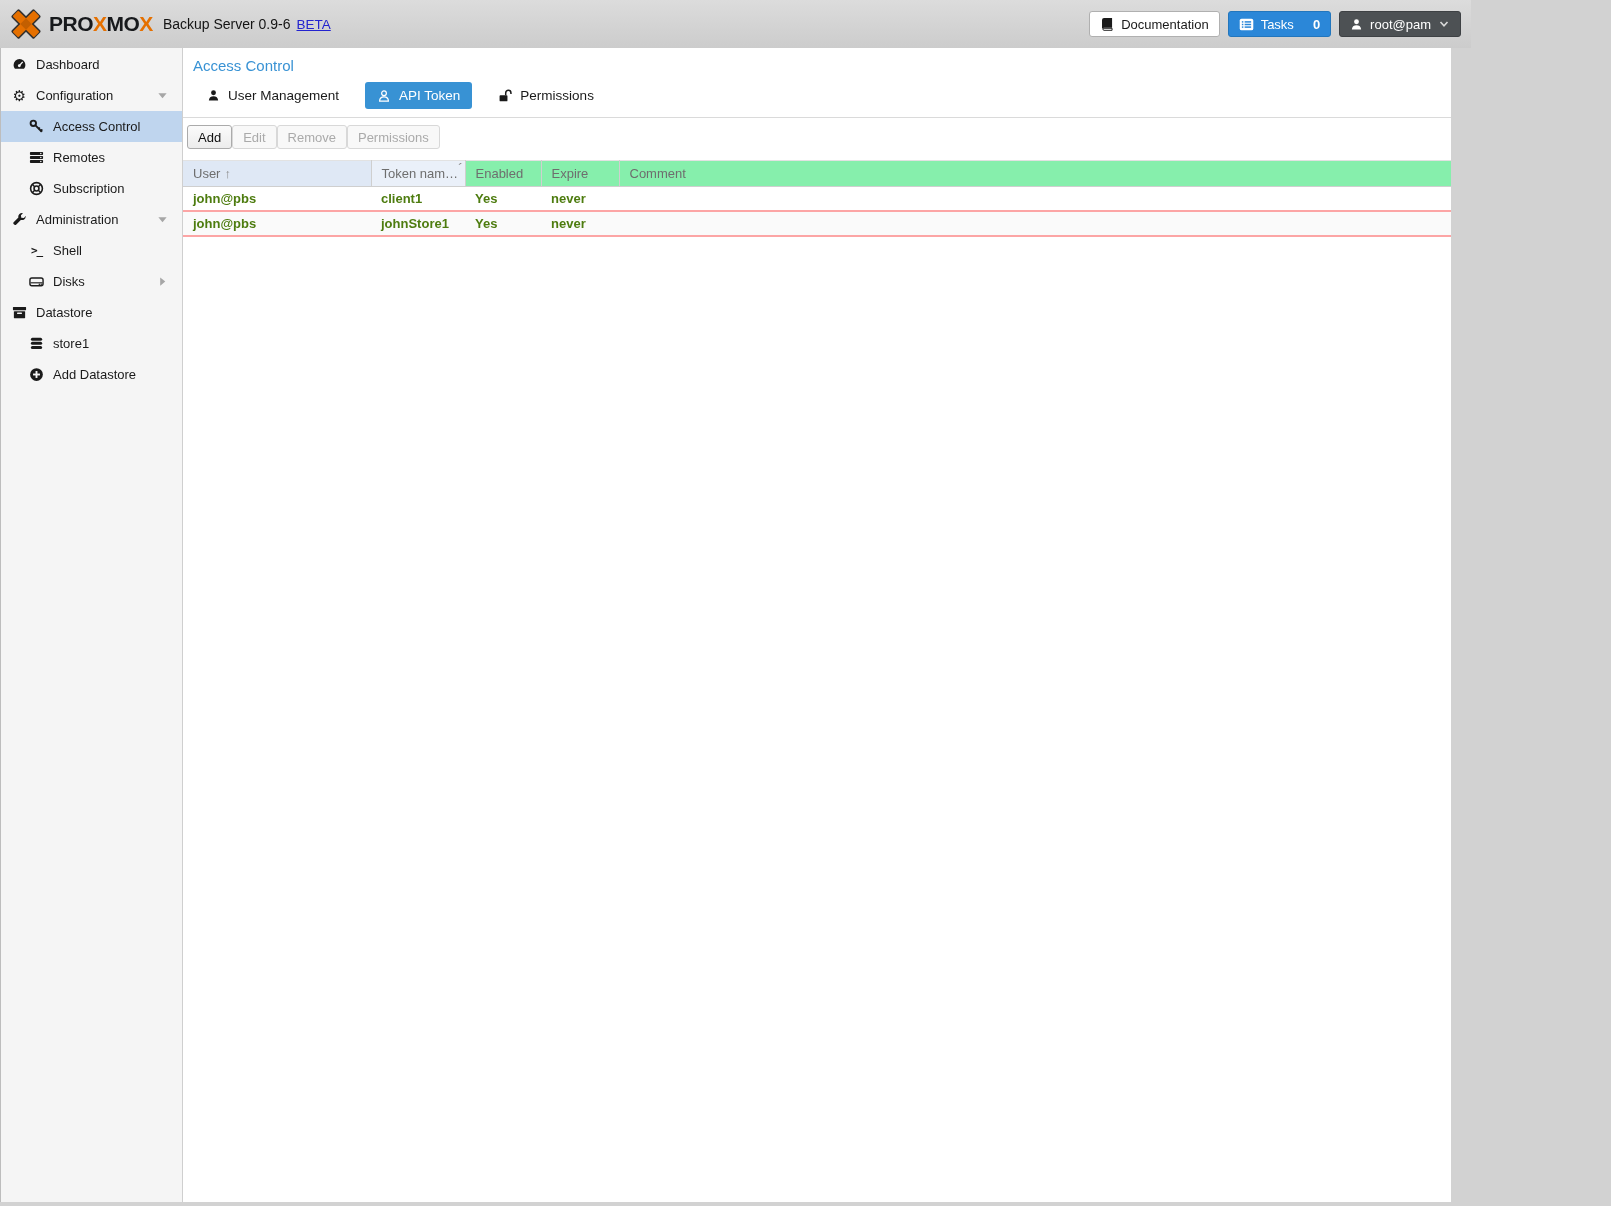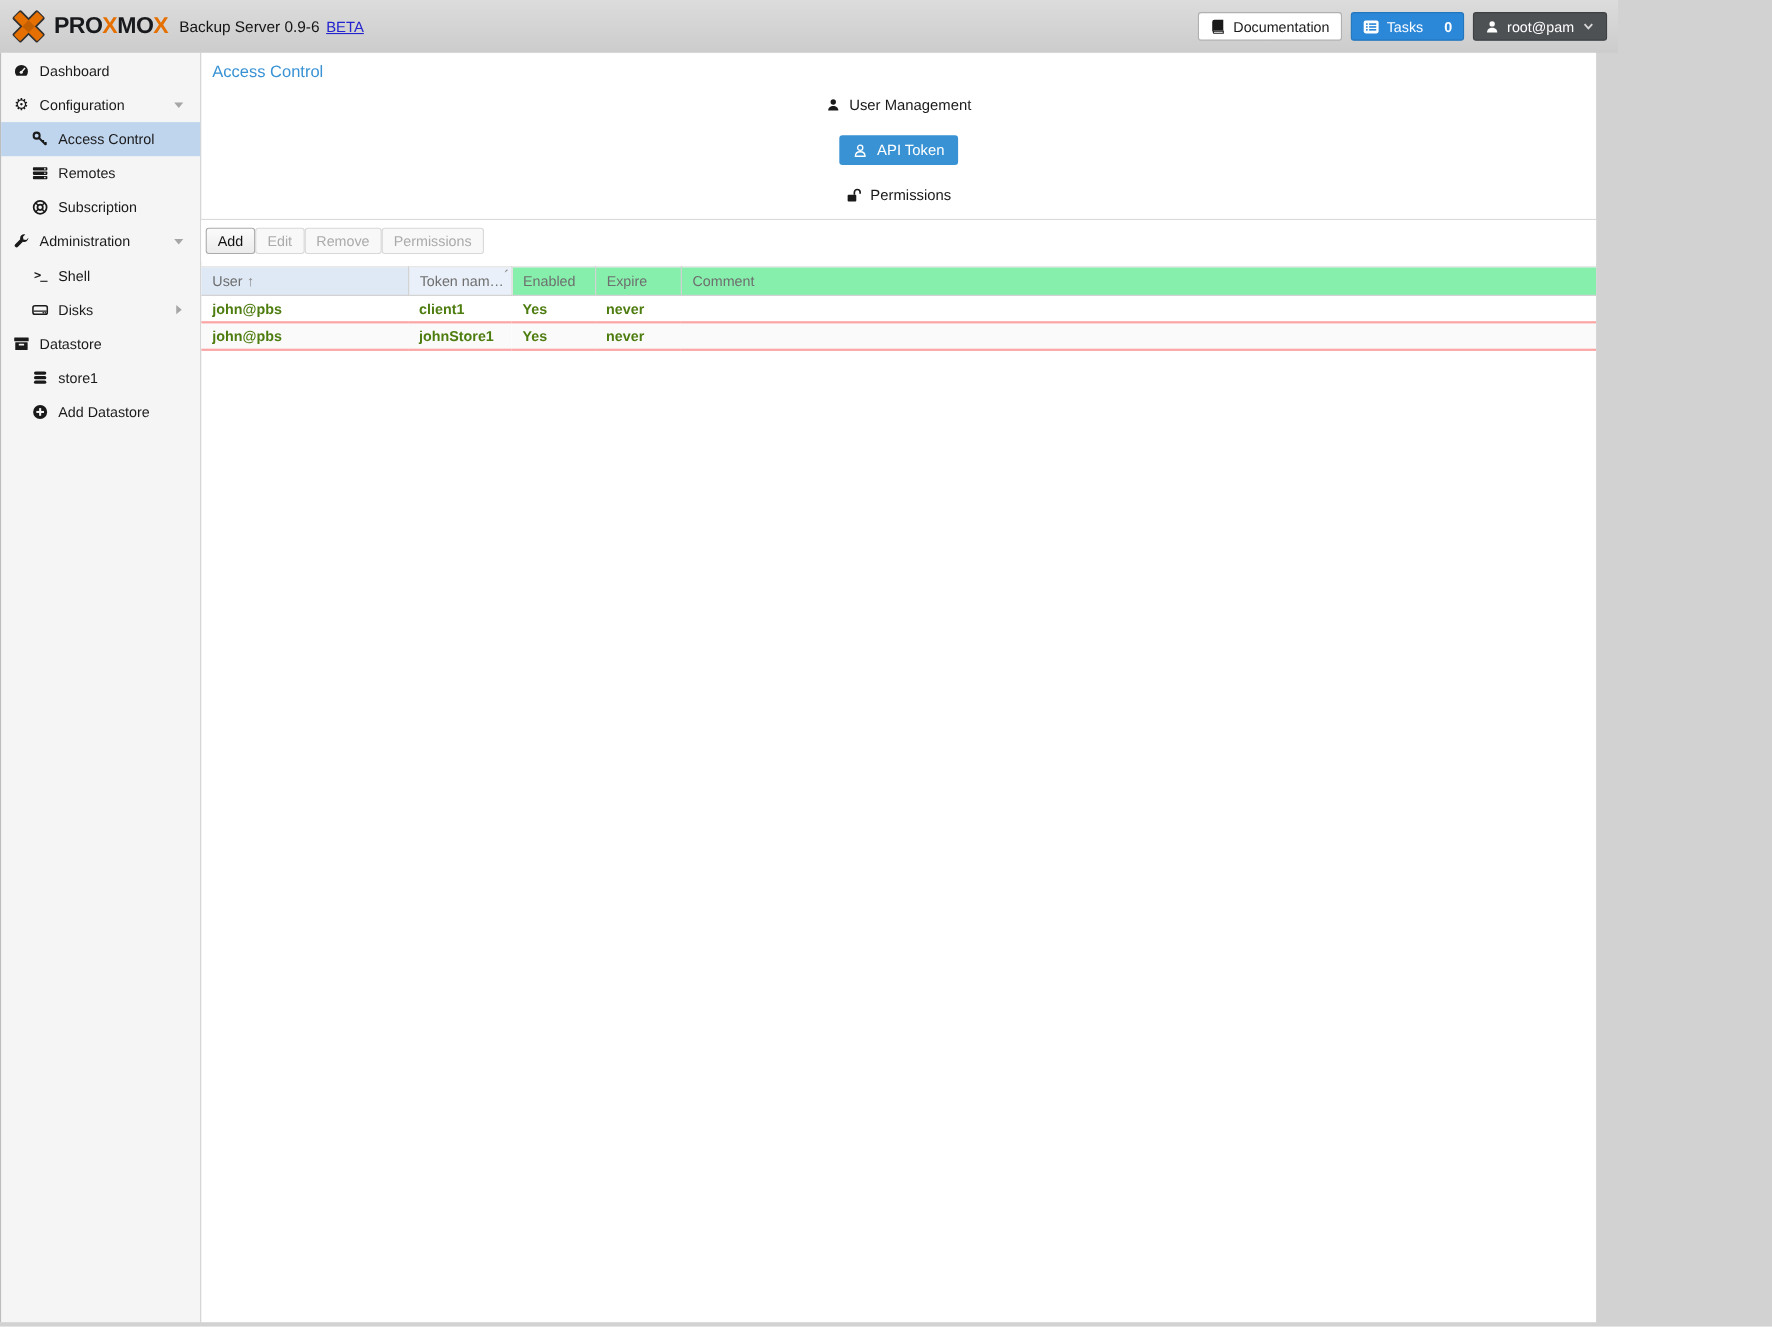--- a/index.html
+++ b/index.html
@@ -68,21 +68,21 @@
   .gear-glyph{font-size:15px;line-height:1;}
 
   
   .content{flex:1;background:#fff;display:flex;flex-direction:column;min-width:0;}
   .panel-title{
     padding:9px 10px 5px 10px;color:var(--accent);
     font-size:15px;
   }
   .tabbar{
     display:flex;align-items:center;gap:14px;
-    padding:3px 12px 8px 12px;border-bottom:1px solid #dadada;flex-direction:column;
+    padding:3px 12px 8px 12px;border-bottom:1px solid #dadada;
   }
   .tab{
     height:27px;display:flex;align-items:center;gap:8px;
     padding:0 12px;border-radius:3px;font-size:13.5px;cursor:pointer;color:#1a1a1a;
   }
   .tab.active{background:var(--accent);color:#fff;}
   .tab svg{display:block;}
 
   .toolbar{display:flex;padding:7px 4px 7px 4px;background:#fff;}
   .btn{

